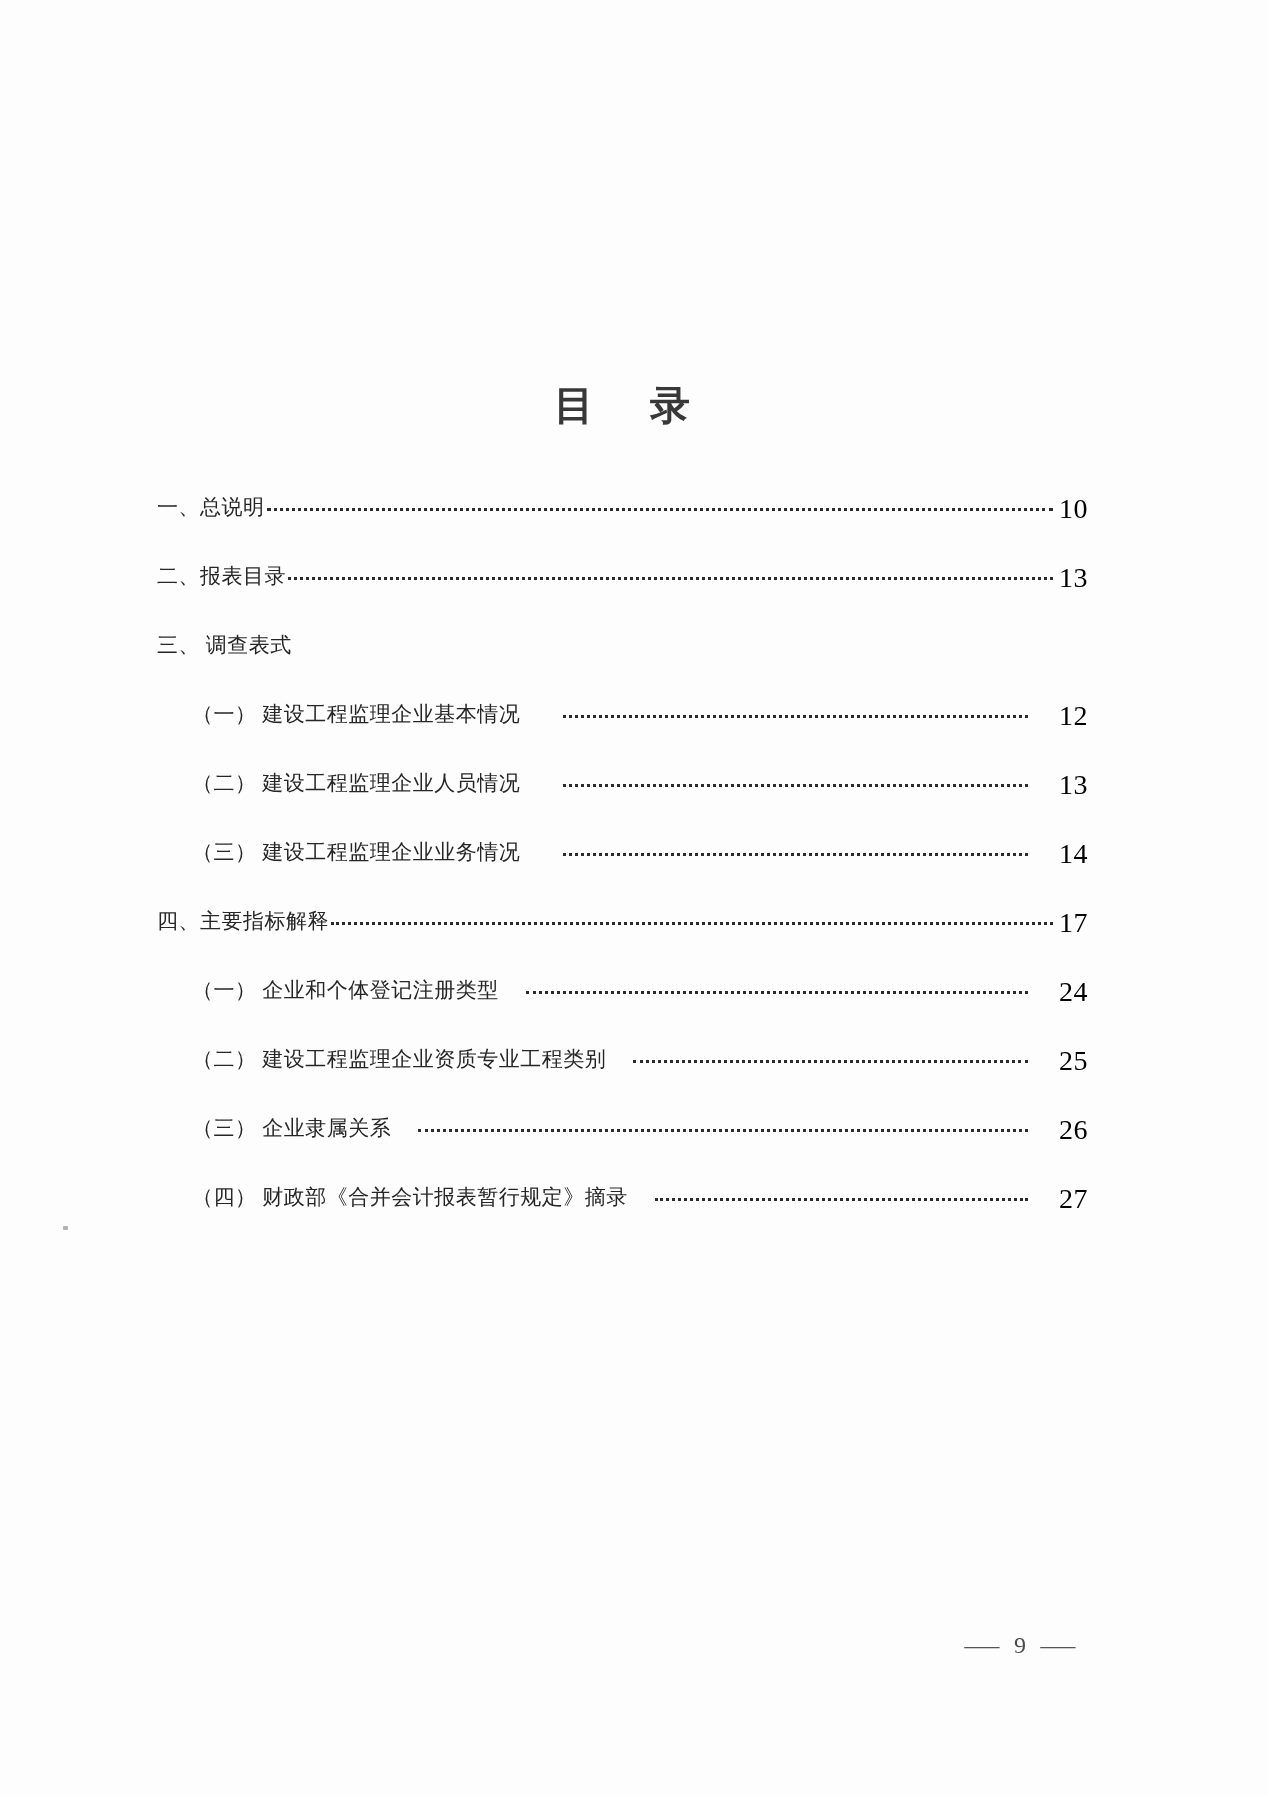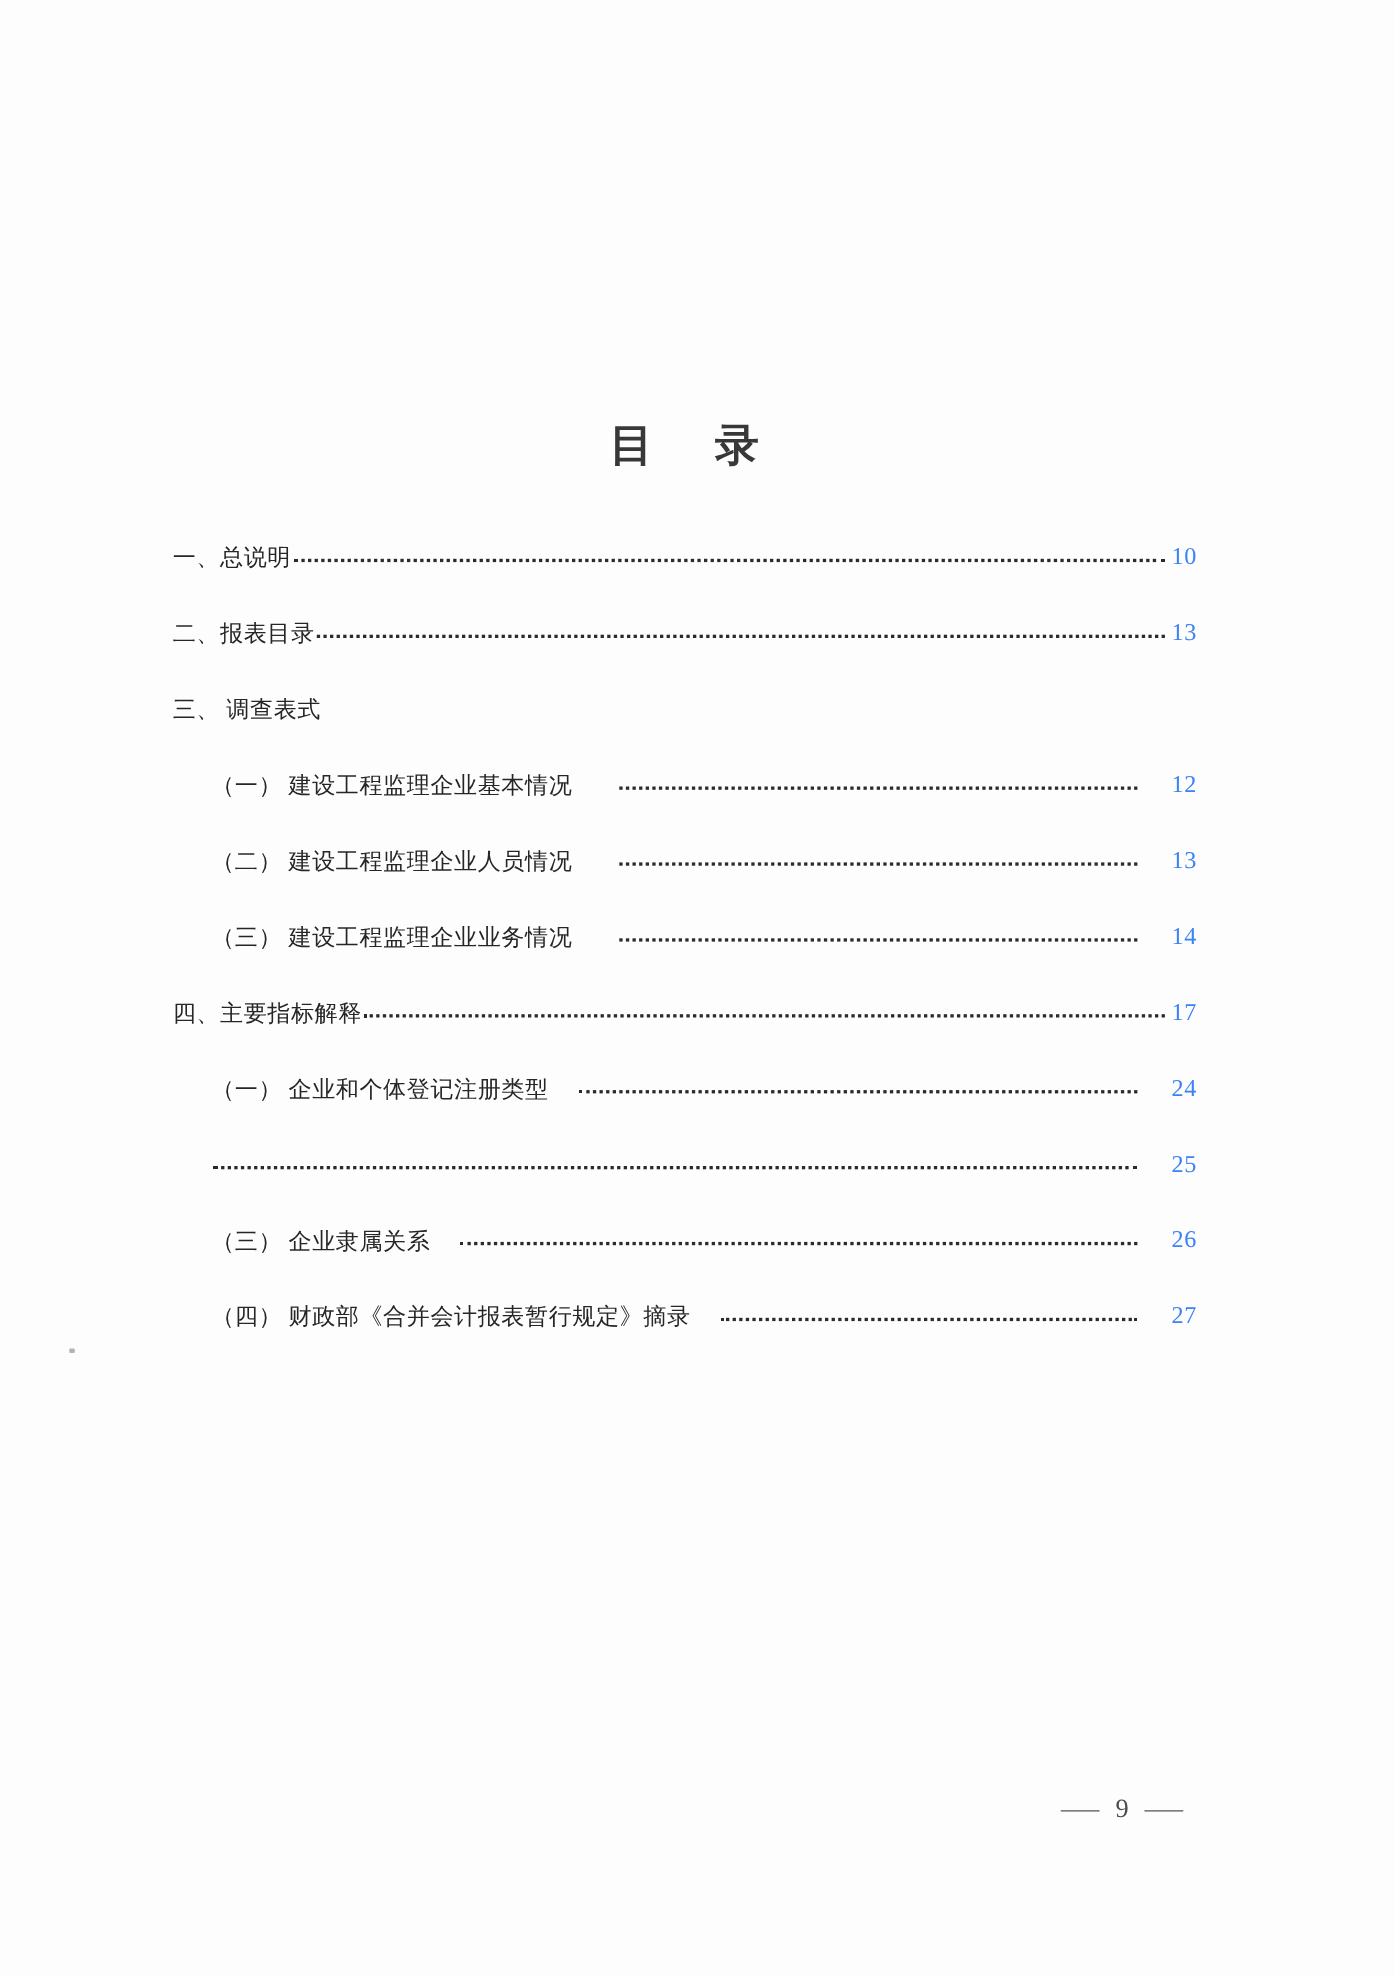--- a/index.html
+++ b/index.html
@@ -61,22 +61,22 @@
     height: 15px;
     border-bottom: 3px dotted #2b2b2b;
     margin-left: 2px;
     margin-right: 6px;
   }
   .leader.gapped {
     margin-left: 18px;
   }
   .toc-page {
     flex: 0 0 auto;
-    font-size: 22px;
-    color: #3b82f6;
+    font-size: 28px;
+    color: #000000;
   }
   
   .footer {
     position: absolute;
     top: 1629px;
     right: 198px;
     display: flex;
     align-items: center;
     gap: 20px;
     font-size: 24px;
@@ -155,20 +155,21 @@
   </div>
 
 
   <div class="toc-row indent">
     <span class="toc-label">（一） 企业和个体登记注册类型</span>
     <span class="leader"></span>
     <span class="toc-page">24</span>
   </div>
 
   <div class="toc-row indent">
+    <span class="toc-label">（二） 建设工程监理企业资质专业工程类别</span>
     <span class="leader"></span>
     <span class="toc-page">25</span>
   </div>
 
   <div class="toc-row indent">
     <span class="toc-label">（三） 企业隶属关系</span>
     <span class="leader"></span>
     <span class="toc-page">26</span>
   </div>
 

